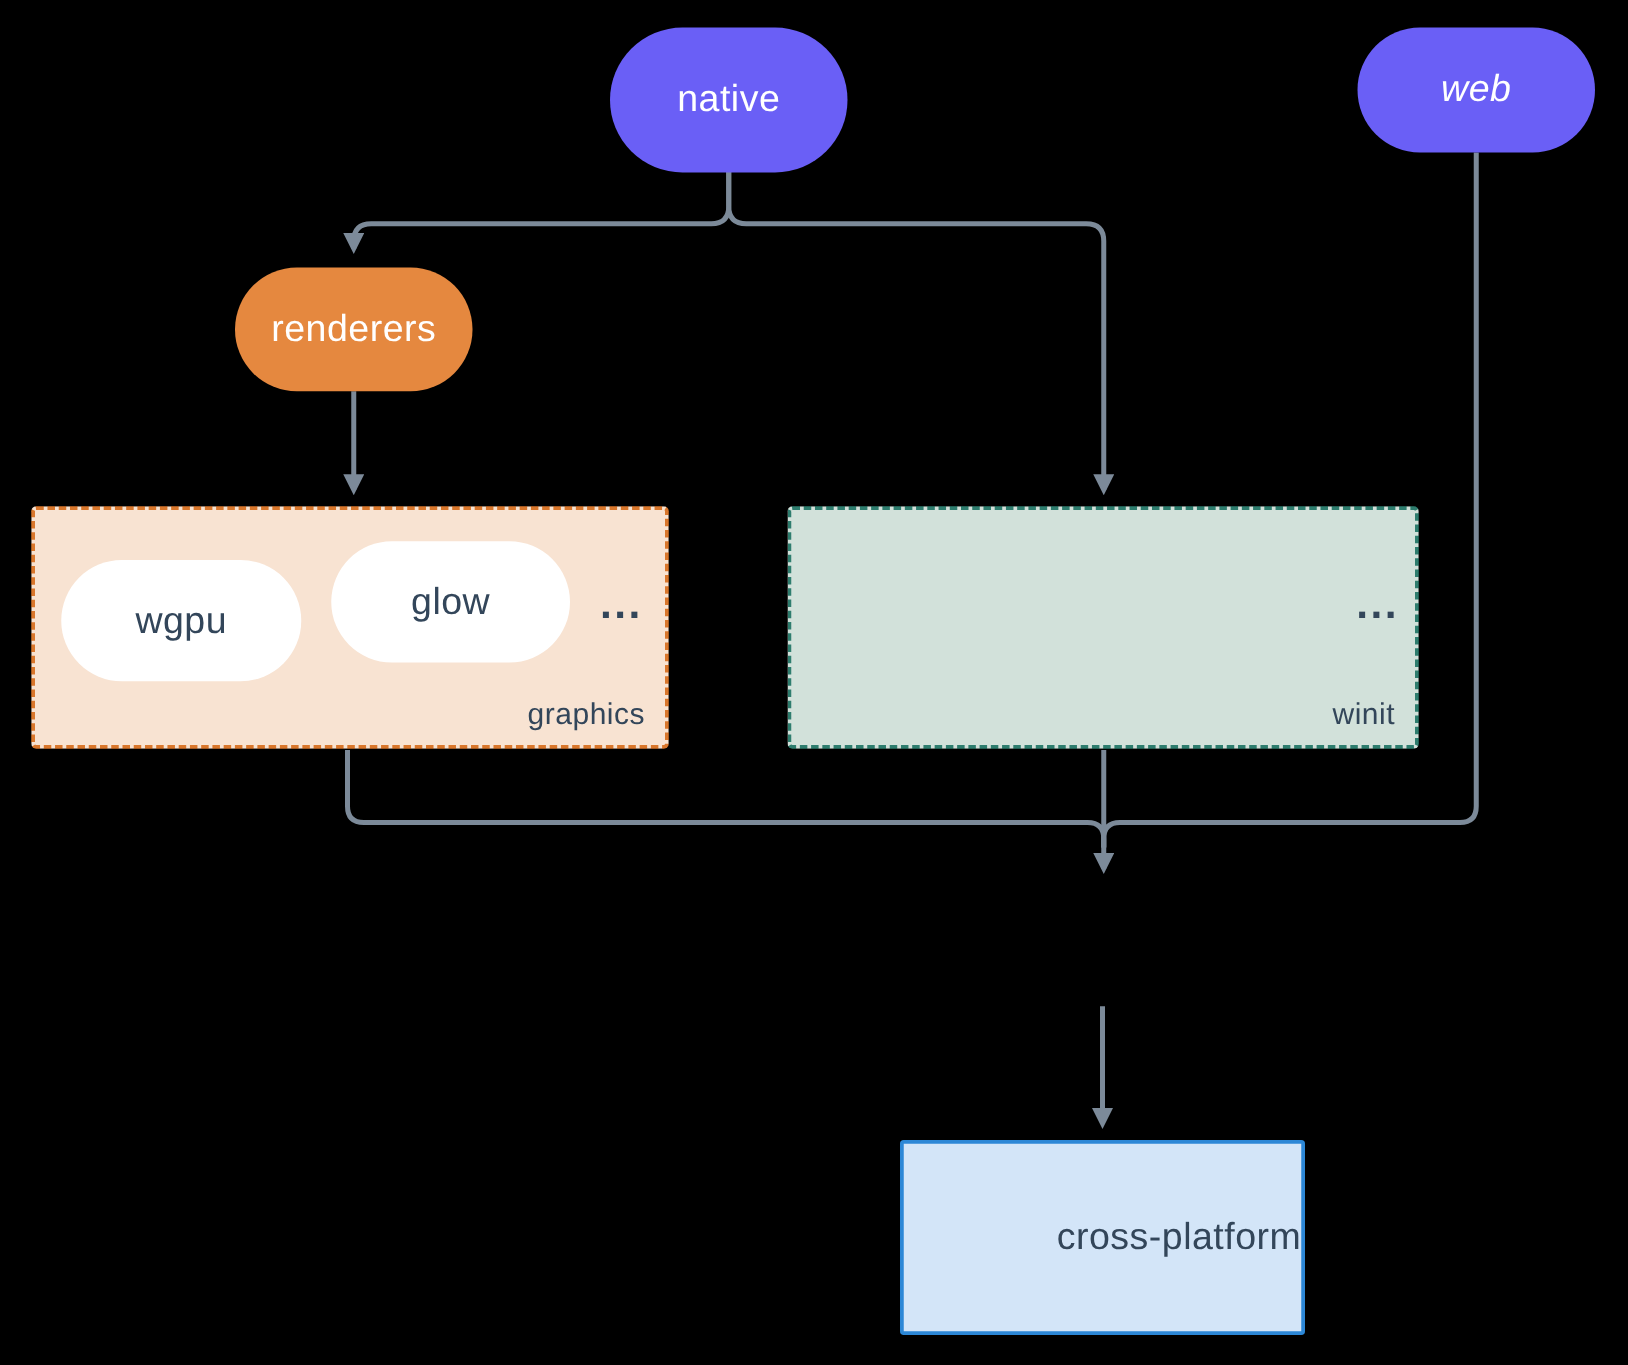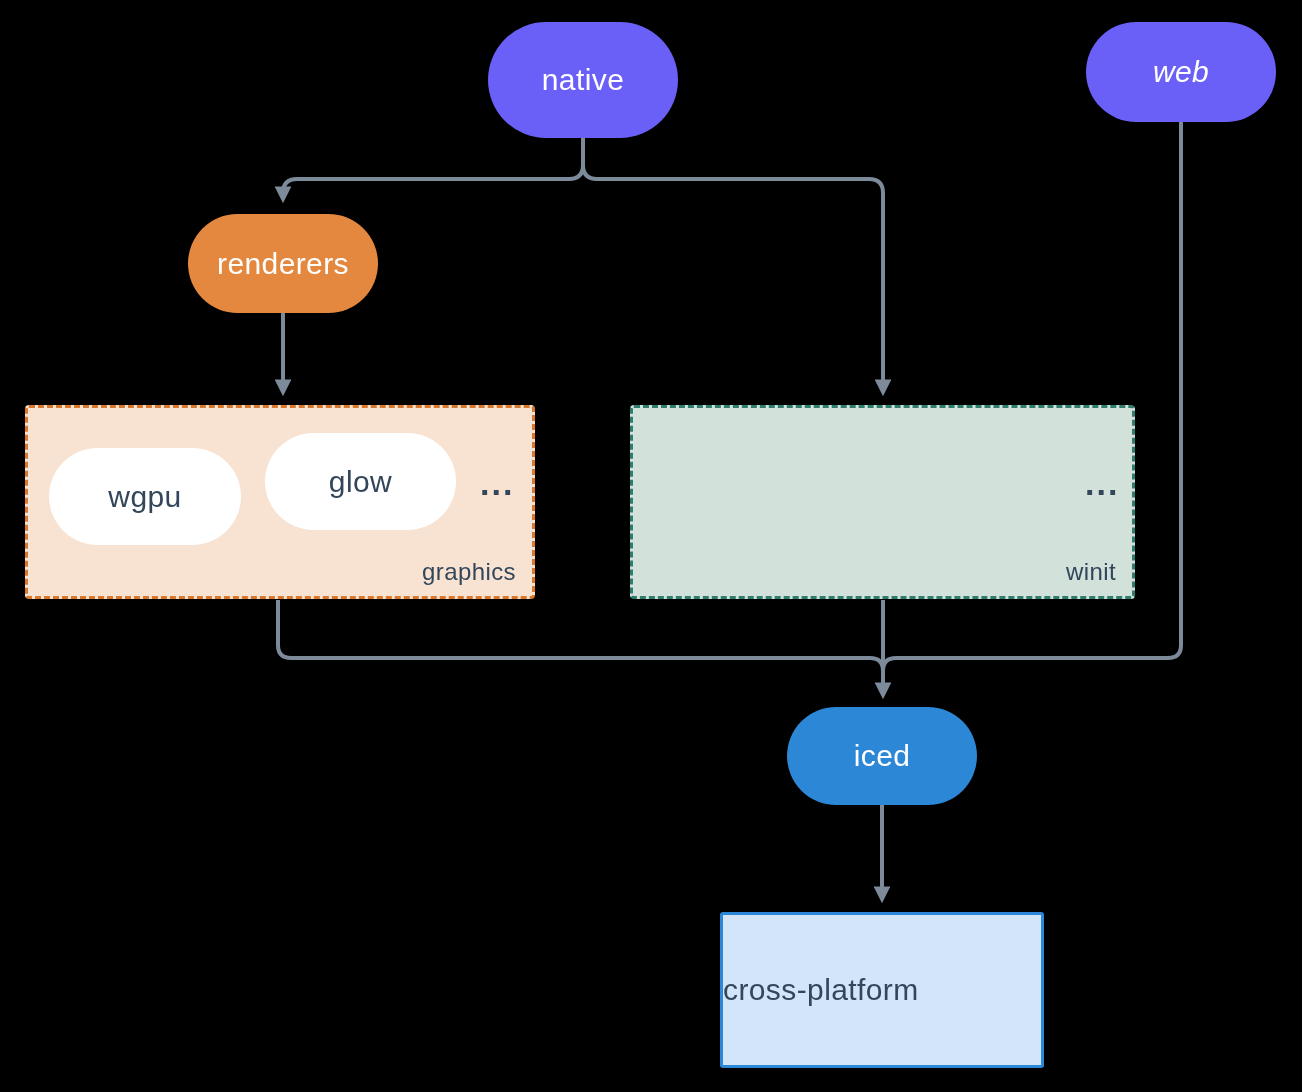--- a/index.html
+++ b/index.html
@@ -85,21 +85,21 @@
   .app-box {
     position: absolute;
     left: 720px; top: 912px;
     width: 324px; height: 156px;
     box-sizing: border-box;
     background: #d3e5f8;
     border: 3px solid #2c87d6;
     border-radius: 3px;
     display: flex;
     flex-direction: column;
-    align-items: flex-start;
+    align-items: flex-end;
     justify-content: center;
     color: #33465a;
     font-size: 30px;
     line-height: 46px;
     letter-spacing: 0.4px;
   }
 </style>
 </head>
 <body>
 
@@ -141,21 +141,18 @@
     </div>
     <div class="dots d-renderers">...</div>
     <div class="group-label">graphics</div>
   </div>
 
   <div class="group g-shells">
     <div class="dots d-shells">...</div>
     <div class="group-label">winit</div>
   </div>
 
-  <div class="pill blue n-iced">
-    <span>iced</span>
-  </div>
 
   <div class="app-box">
     <span>cross-platform</span>
   </div>
 
 </div>
 
 </body></html>

